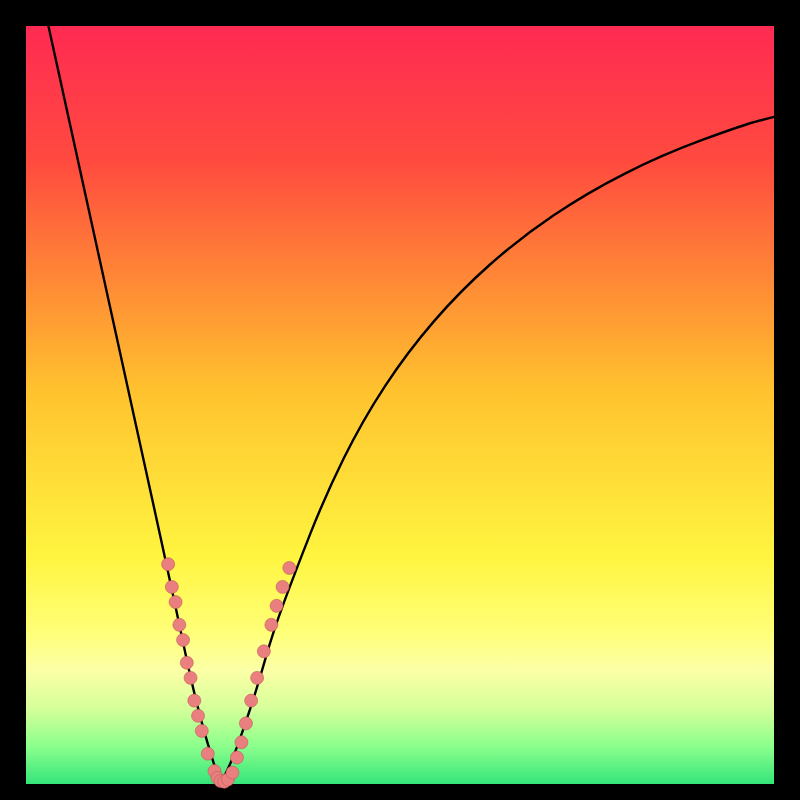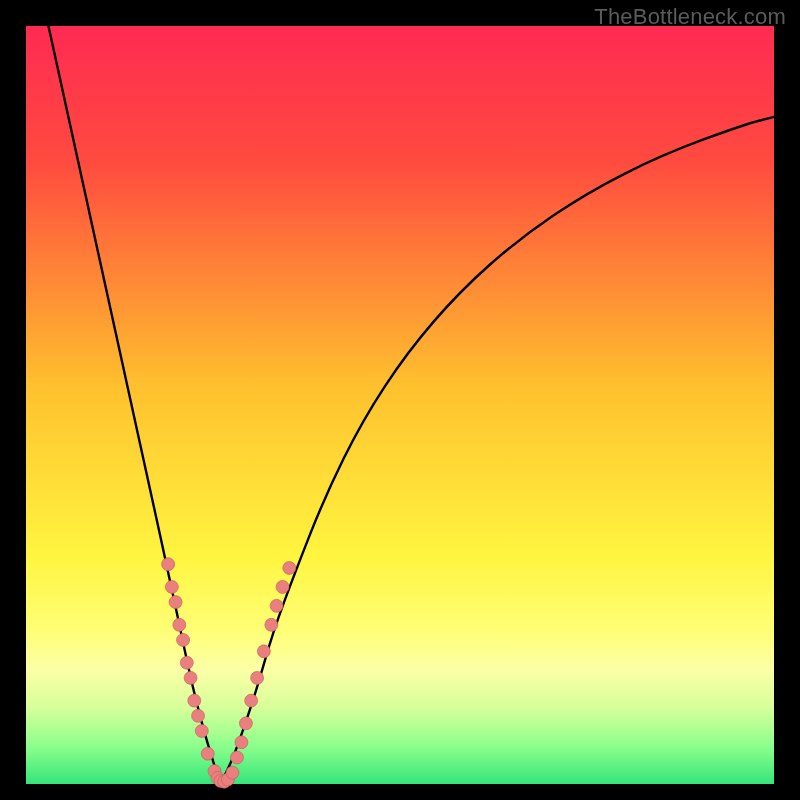--- a/index.html
+++ b/index.html
@@ -75,14 +75,13 @@
           <circle cx="225.148" cy="674.62" r="6.5" fill="#e9807f" stroke="#c25958" stroke-width="0.6"></circle>
           <circle cx="231.132" cy="651.88" r="6.5" fill="#e9807f" stroke="#c25958" stroke-width="0.6"></circle>
           <circle cx="237.864" cy="625.35" r="6.5" fill="#e9807f" stroke="#c25958" stroke-width="0.6"></circle>
           <circle cx="245.34399999999997" cy="598.8199999999999" r="6.5" fill="#e9807f" stroke="#c25958" stroke-width="0.6"></circle>
           <circle cx="250.58" cy="579.87" r="6.5" fill="#e9807f" stroke="#c25958" stroke-width="0.6"></circle>
           <circle cx="256.56399999999996" cy="560.92" r="6.5" fill="#e9807f" stroke="#c25958" stroke-width="0.6"></circle>
           <circle cx="263.29600000000005" cy="541.97" r="6.5" fill="#e9807f" stroke="#c25958" stroke-width="0.6"></circle>
         </g>
     </svg>
   </div>
-  <div class="watermark">TheBottleneck.com</div>
 </div>
 
 </body></html>

